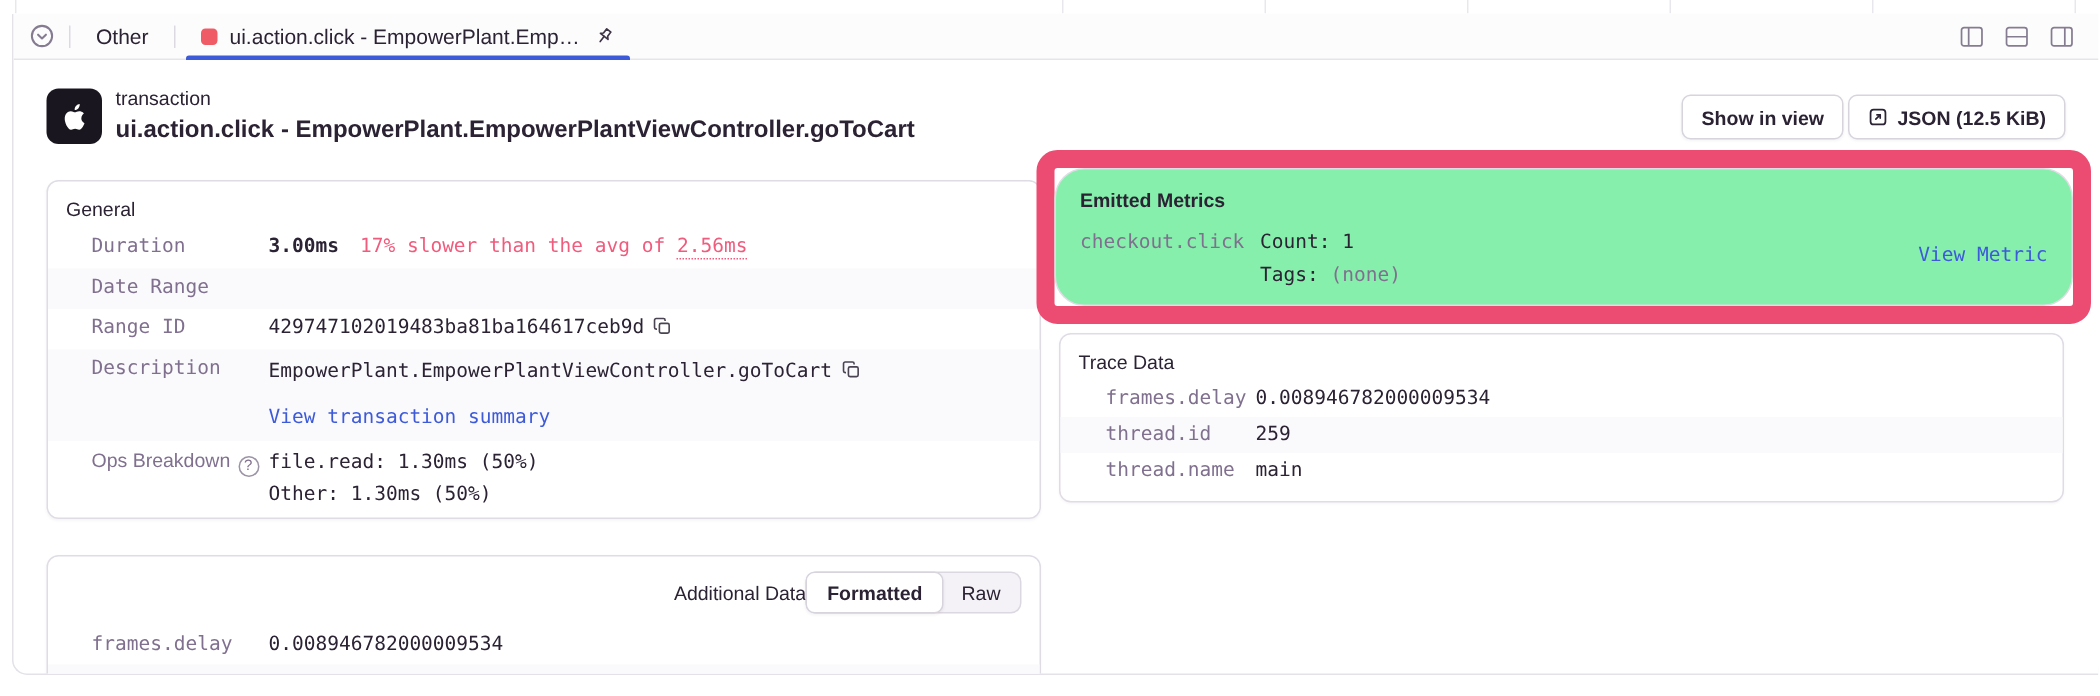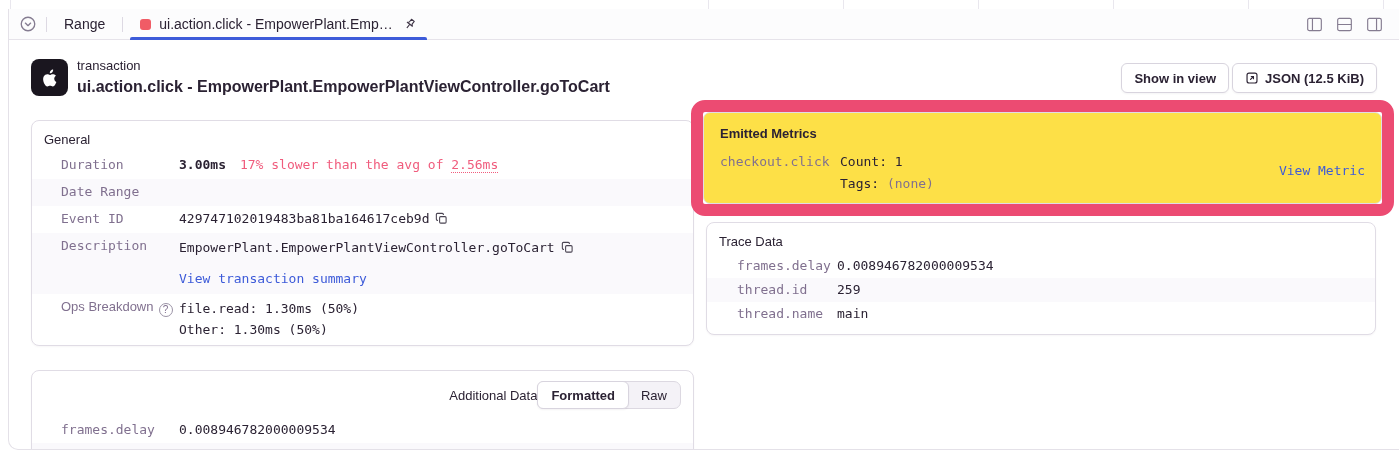--- a/index.html
+++ b/index.html
@@ -74,21 +74,21 @@
     border:1px solid #dcd8e1; border-radius:7px; }
   .seg { display:flex; align-items:center; padding:0 13px; font-size:13px; color:#2b2233;
     background:none; border:none; cursor:pointer; font-family:"Liberation Sans",sans-serif; }
   .seg.active { background:#fff; border:1px solid #d8d4de; border-radius:6px; margin:-1px;
     font-weight:700; box-shadow:0 1px 2px rgba(43,34,51,.06); }
 
   
   .highlight { position:absolute; left:682px; top:91px; width:703px; height:116px;
     border:12px solid #ec4b72; border-radius:14px; background:#fff; }
   #emitted-card { position:relative; width:100%; height:100%; border:1px solid #e0dce5;
-    border-radius:7px; background:#fde047; }
+    border-radius:20px; background:#86efac; }
   #emitted-card h3 { font-size:13px; font-weight:700; padding:13px 16px 8px; }
   .metric-row { display:flex; font-size:13px; line-height:22px; padding:2px 16px; }
   .metric-name { flex:0 0 120px; color:#80708f; }
   .view-metric { position:absolute; right:16px; top:50px; font-size:13px; }
 
   #trace-card { left:697px; top:213px; width:670px; padding-bottom:8px; }
   #trace-card .kv { padding:3px 13px; }
   #trace-card .kv .k { flex:0 0 117px; }
 </style>
 </head>
@@ -110,21 +110,21 @@
     <button class="icon-btn">
       <span style="display:flex">
         <svg width="18" height="18" viewBox="0 0 24 24" fill="none" stroke="currentColor" stroke-width="1.8" stroke-linecap="round" stroke-linejoin="round">
             <circle cx="12" cy="12" r="9"></circle>
             <path d="M8.5 10.8l3.5 3.4 3.5-3.4"></path>
           </svg>
       </span>
     </button>
     <span class="vdiv"></span>
     <div class="tab">
-      <span>Range</span>
+      <span>Other</span>
     </div>
     <span class="vdiv"></span>
     <div class="tab active">
       <span class="badge"></span>
       <span>ui.action.click - EmpowerPlant.Emp…</span>
       <span class="pin">
         <svg width="14" height="14" viewBox="0 0 24 24" fill="none" stroke="currentColor" stroke-width="1.9" stroke-linecap="round" stroke-linejoin="round">
             <path d="M9 4h6v6l2.5 2.5H6.5L9 10z"></path>
             <line x1="12" y1="12.5" x2="12" y2="20"></line>
           </svg>
@@ -187,21 +187,21 @@
     <div class="kv mono">
       <span class="k">Duration</span>
       <span class="v">
         <b>3.00ms</b><span class="dur-note"><span>17% slower than the avg of </span><span class="avg">2.56ms</span></span>
       </span>
     </div>
     <div class="kv mono alt">
       <span class="k">Date Range</span>
     </div>
     <div class="kv mono">
-      <span class="k">Event ID</span>
+      <span class="k">Range ID</span>
       <span class="v">
         <span>429747102019483ba81ba164617ceb9d</span><button class="copy-btn"><span style="display:flex">
               <svg width="13" height="13" viewBox="0 0 24 24" fill="none" stroke="currentColor" stroke-width="2" stroke-linejoin="round">
                 <rect x="8.5" y="8.5" width="12" height="12" rx="2"></rect>
                 <path d="M5.5 15.5h-1a2 2 0 0 1-2-2v-9a2 2 0 0 1 2-2h9a2 2 0 0 1 2 2v1"></path>
               </svg>
             </span></button>
       </span>
     </div>
     <div class="kv mono alt">

